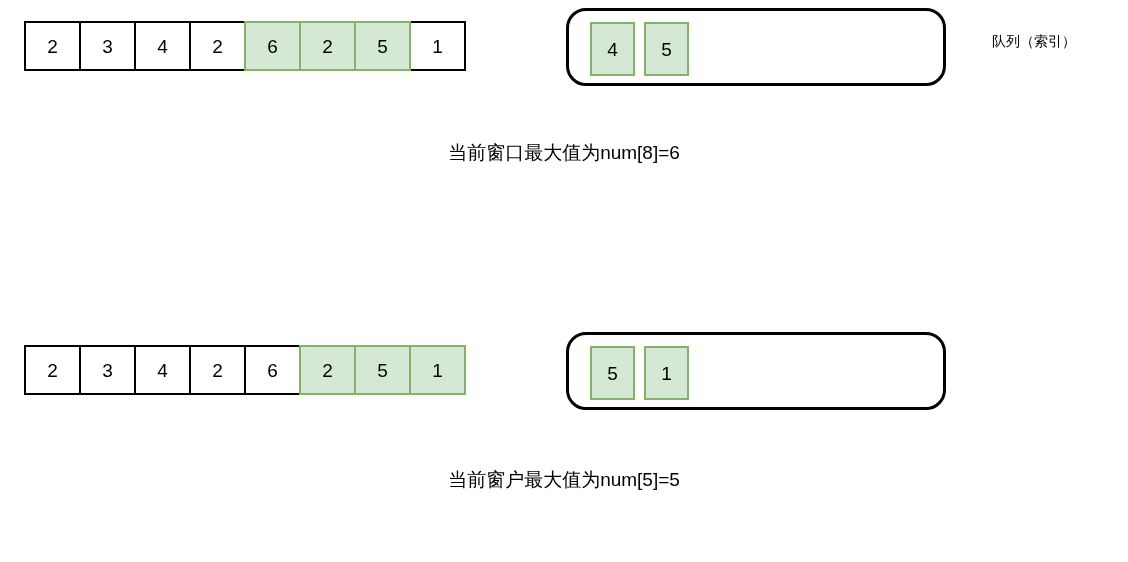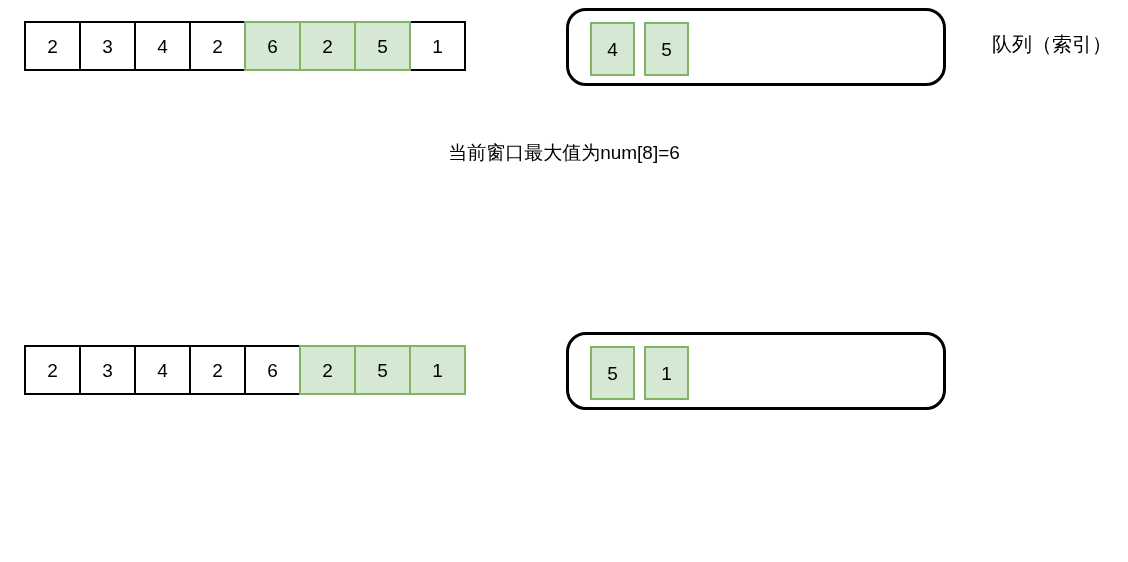--- a/index.html
+++ b/index.html
@@ -85,21 +85,21 @@
     font-size: 19px;
     line-height: 1;
     color: #000000;
   }
 
   
   .queue-label {
     position: absolute;
     left: 992px;
     top: 34px;
-    font-size: 20px;
+    font-size: 14px;
     line-height: 1;
     white-space: nowrap;
     color: #000000;
   }
 
   
   .caption {
     position: absolute;
     left: 0;
     width: 1128px;
@@ -157,15 +157,16 @@
   </div>
 
   <div class="queue-box">
     <div class="queue-items">
       <div class="queue-cell">5</div>
       <div class="queue-cell">1</div>
     </div>
   </div>
 
   <div class="caption" id="caption-2">
+    <div>当前窗户最大值为num[5]=5</div>
   </div>
 
 </div>
 
 </body></html>

